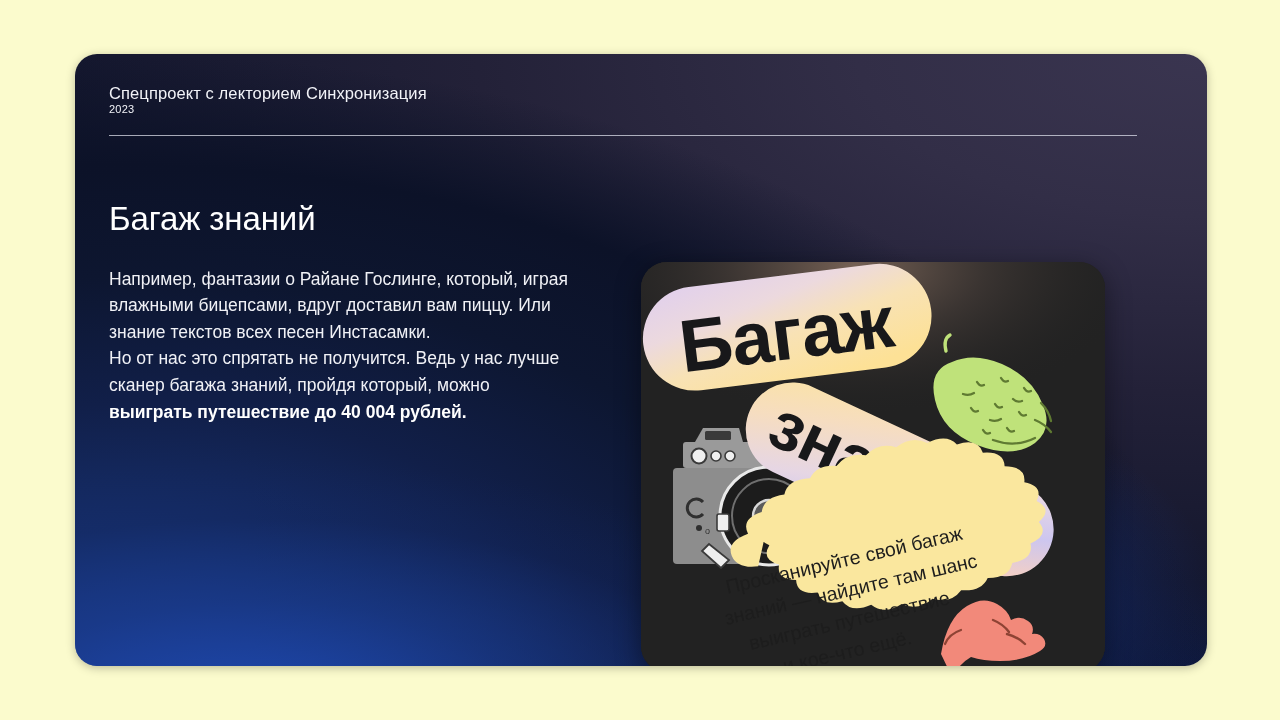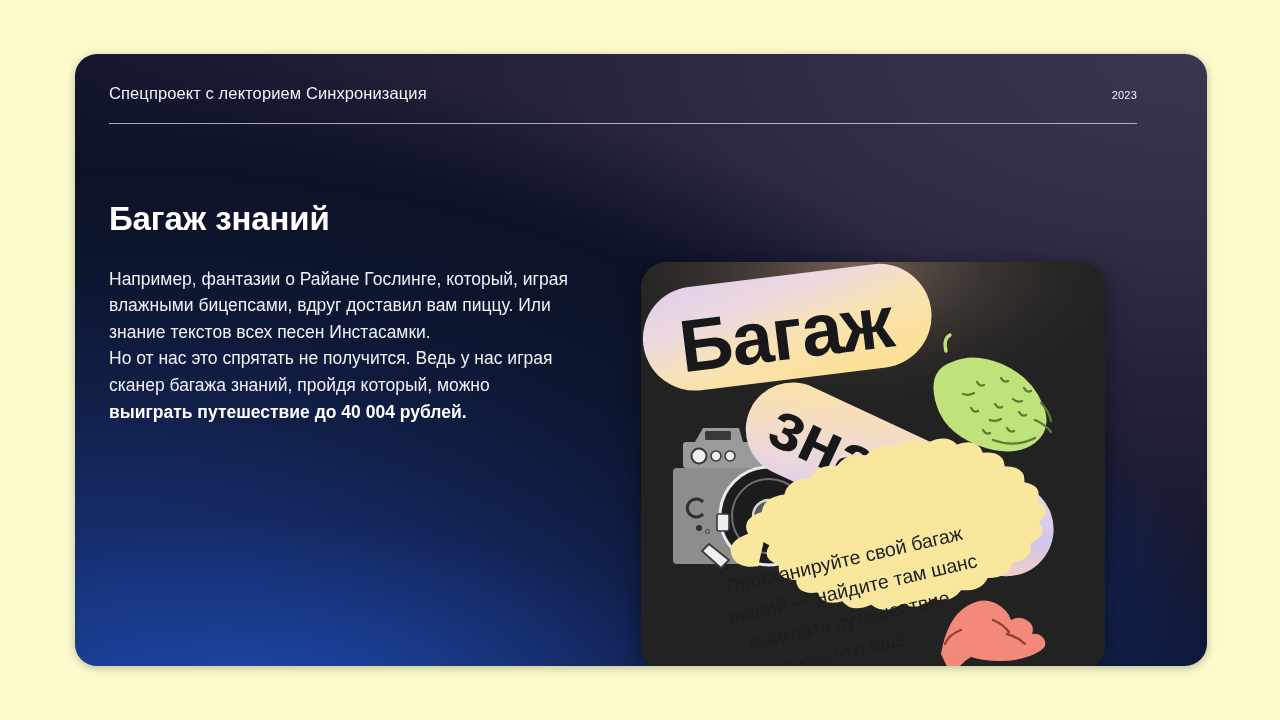--- a/index.html
+++ b/index.html
@@ -61,20 +61,21 @@
     position: absolute;
     top: 0; left: 0; right: 0;
     padding: 30px 70px 0 34px;
     z-index: 6;
   }
   .header-row {
     display: flex;
     align-items: baseline;
     justify-content: space-between;
     padding-bottom: 20px;
+    flex-direction: column;
   }
   .header-kicker {
     font-size: 16.5px;
     color: #f2f3f8;
     letter-spacing: .1px;
     white-space: nowrap;
   }
   .header-year {
     font-size: 11px;
     color: #f2f3f8;
@@ -97,21 +98,21 @@
 
   .col-text {
     width: 500px;
     flex: 0 0 500px;
     padding-left: 0;
   }
 
   .deck-title {
     font-size: 33px;
     line-height: 1.14;
-    font-weight: 700;
+    font-weight: 400;
     color: #ffffff;
     letter-spacing: -.1px;
     margin-bottom: 28px;
   }
 
   .lead {
     font-size: 17.5px;
     line-height: 1.52;
     font-weight: 700;
     color: #ffffff;
@@ -179,21 +180,21 @@
 
   <div class="slide-body">
 
     <div class="col-text">
 
       <h1 class="deck-title">Багаж знаний</h1>
 
 
       <p class="para">Например, фантазии о Райане Гослинге, который, играя влажными бицепсами, вдруг доставил вам пиццу. Или знание текстов всех песен Инстасамки.</p>
 
-      <p class="para"><span>Но от нас это спрятать не получится. Ведь у нас играя сканер багажа знаний, пройдя который, можно </span><strong>выиграть путешествие до 40 004 рублей.</strong></p>
+      <p class="para"><span>Но от нас это спрятать не получится. Ведь у нас лучше сканер багажа знаний, пройдя который, можно </span><strong>выиграть путешествие до 40 004 рублей.</strong></p>
     </div>
 
     <div class="col-art">
       <div class="art-card">
 
         <svg class="art-svg" viewBox="0 0 464 410">
           <defs>
             <linearGradient id="gradTop" x1="0" y1="0" x2="0.72" y2="1">
               <stop offset="0%" stop-color="#e0cfee"></stop>
               <stop offset="35%" stop-color="#ecd9de"></stop>

